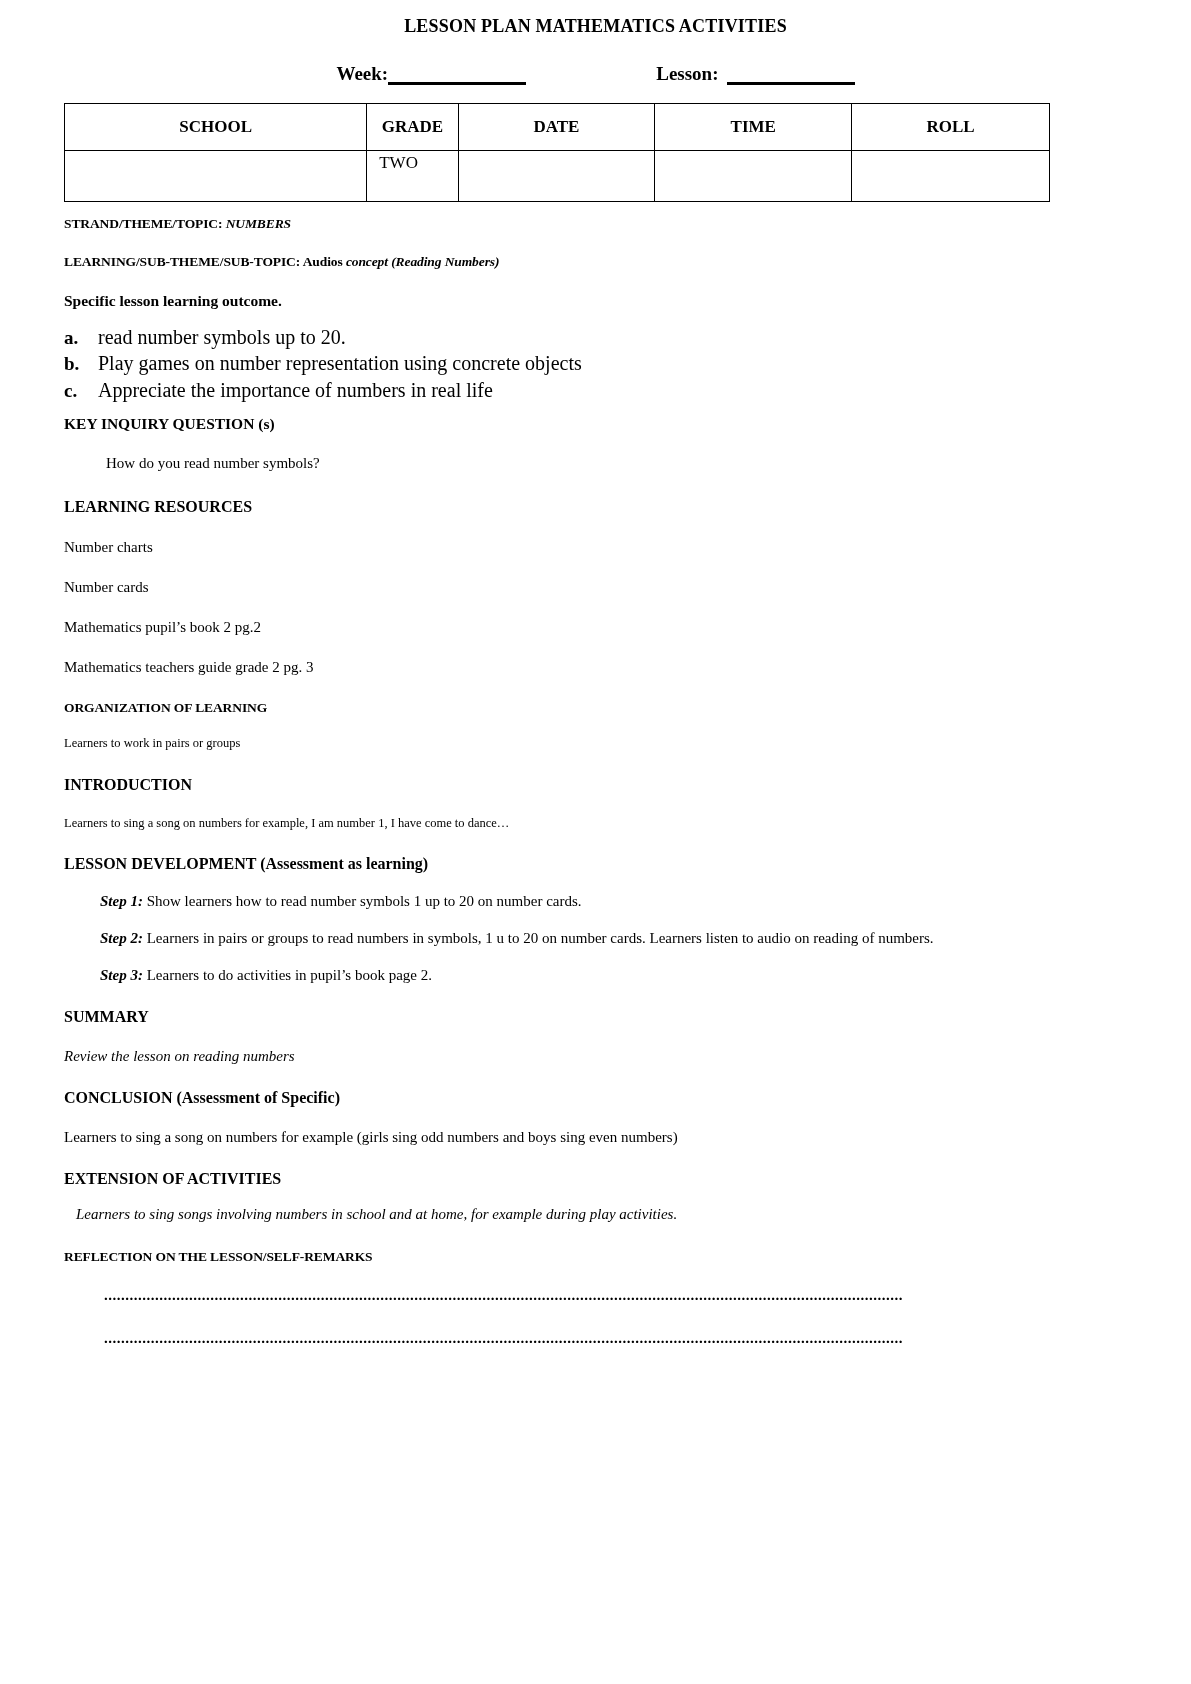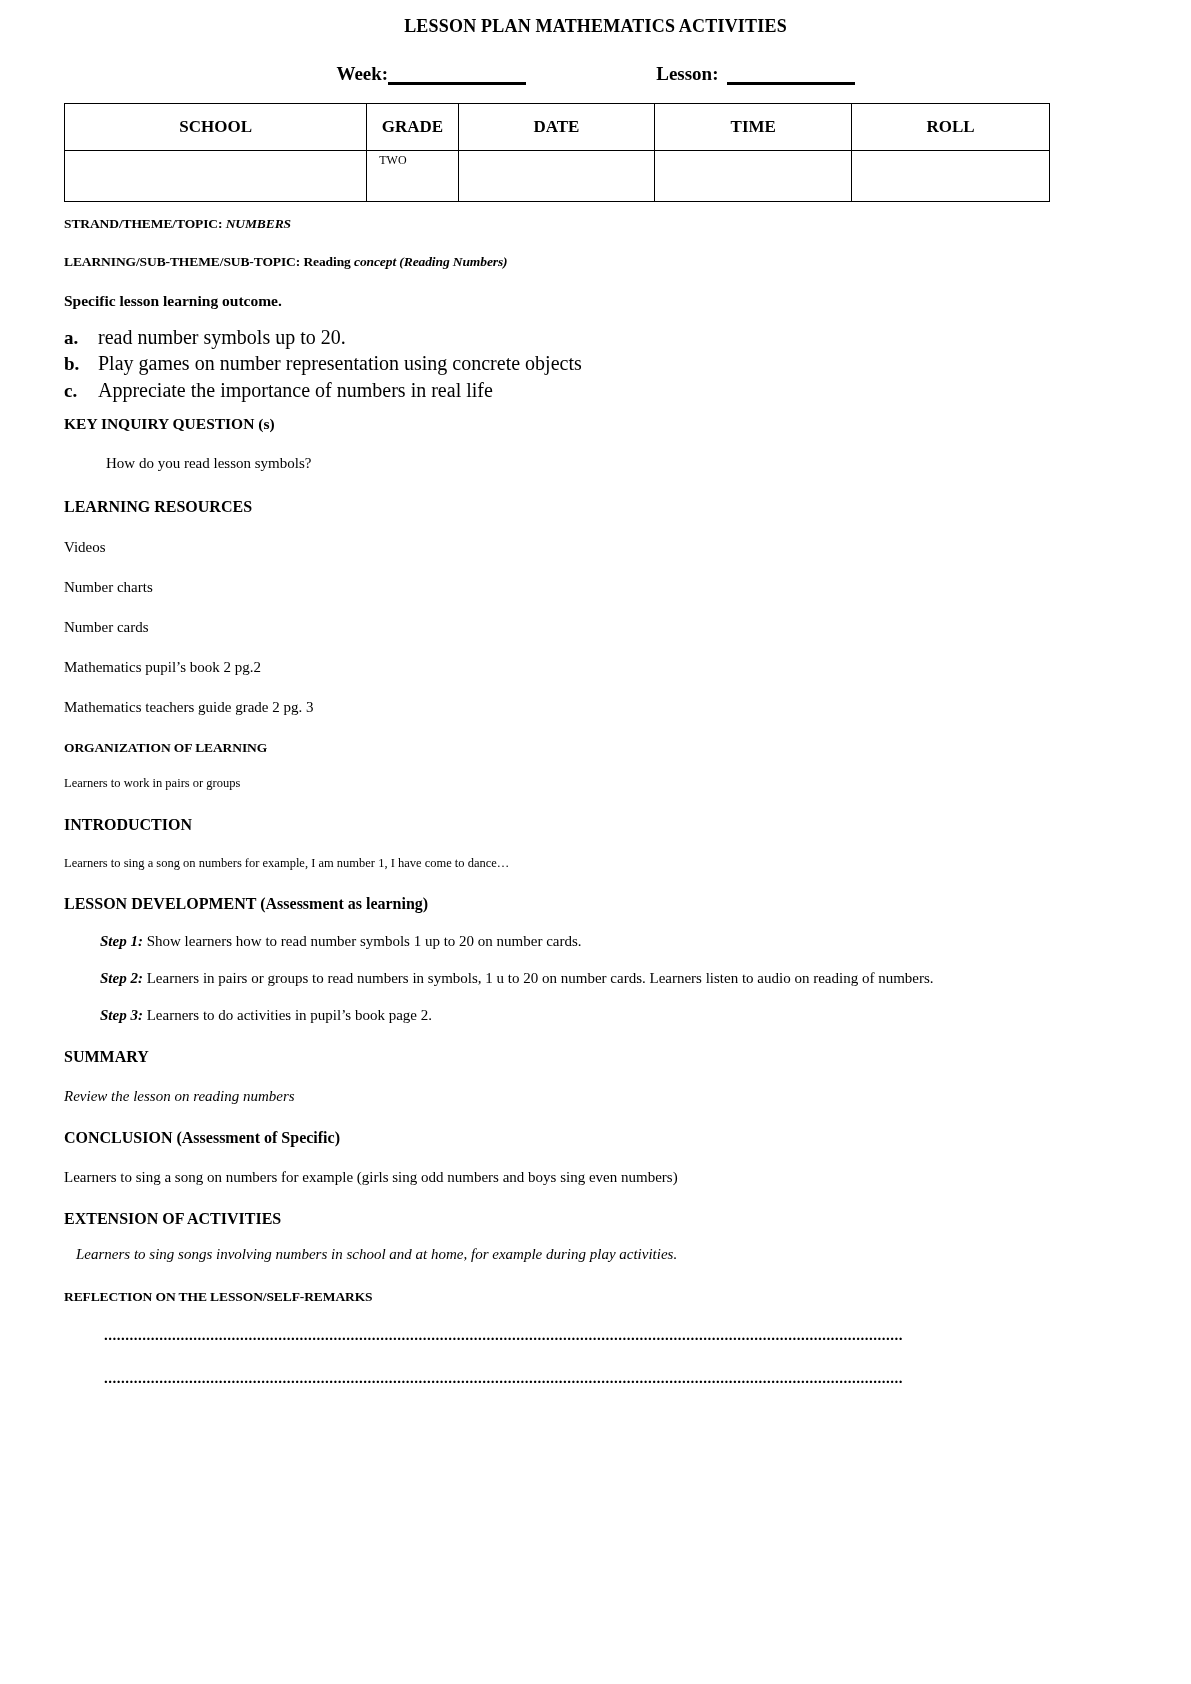--- a/index.html
+++ b/index.html
@@ -67,21 +67,21 @@
     height: 46px;
     line-height: 46px;
     margin-left: 16px;
   }
   .info-table tbody td {
     height: 48px;
     text-align: left;
     font-weight: normal;
     padding-left: 12px;
     padding-top: 2px;
-    font-size: 12px;
+    font-size: 17px;
   }
   .col-school { width: 300px; }
   .col-grade  { width: 90px; }
   .col-date   { width: 195px; }
   .col-time   { width: 195px; }
   .col-roll   { width: 196px; }
 
   .body-wrap {
     margin-left: 64px;
     margin-right: 60px;
@@ -197,21 +197,21 @@
   </table>
 
   <div class="body-wrap">
 
     <p class="h-small">
       <span>STRAND/THEME/TOPIC:</span><span class="t-italic" style="font-weight:bold;">&nbsp;</span><span class="t-italic" style="font-weight:bold;">NUMBERS</span>
     </p>
 
     <p class="h-small" style="margin-top:22px;">
       <span>LEARNING/SUB-THEME/SUB-TOPIC:</span>
-      <span>Reading</span>
+      <span>Audios</span>
       <span class="t-italic">concept (Reading Numbers)</span>
     </p>
 
     <p class="h-mid" style="margin-top:22px;">Specific lesson learning outcome.</p>
 
 
     <ul class="outcome-list">
       <li>
         <span class="outcome-marker">a.</span>
         <span>read number symbols up to 20.</span>
@@ -221,25 +221,24 @@
         <span>Play games on number representation using concrete objects</span>
       </li>
       <li>
         <span class="outcome-marker">c.</span>
         <span>Appreciate the importance of numbers in real life</span>
       </li>
     </ul>
 
     <p class="h-mid" style="margin-top:12px;">KEY INQUIRY QUESTION (s)</p>
 
-    <p class="t-normal indent-1" style="margin-top:22px;">How do you read lesson symbols?</p>
+    <p class="t-normal indent-1" style="margin-top:22px;">How do you read number symbols?</p>
 
     <p class="h-med-large" style="margin-top:26px;">LEARNING RESOURCES</p>
 
-    <p class="t-normal" style="margin-top:23px;">Videos</p>
     <p class="t-normal" style="margin-top:23px;">Number charts</p>
     <p class="t-normal" style="margin-top:23px;"> Number cards</p>
     <p class="t-normal" style="margin-top:23px;">Mathematics pupil’s book 2 pg.2</p>
     <p class="t-normal" style="margin-top:23px;">Mathematics teachers guide grade 2 pg. 3</p>
 
     <p class="h-small" style="margin-top:24px;">ORGANIZATION OF LEARNING</p>
     <p class="t-tiny" style="margin-top:20px;">Learners to work in pairs or groups</p>
 
     <p class="h-med-large" style="margin-top:25px;">INTRODUCTION</p>
     <p class="t-tiny" style="margin-top:22px;">Learners to sing a song on numbers for example, I am number 1, I have come to dance…</p>

